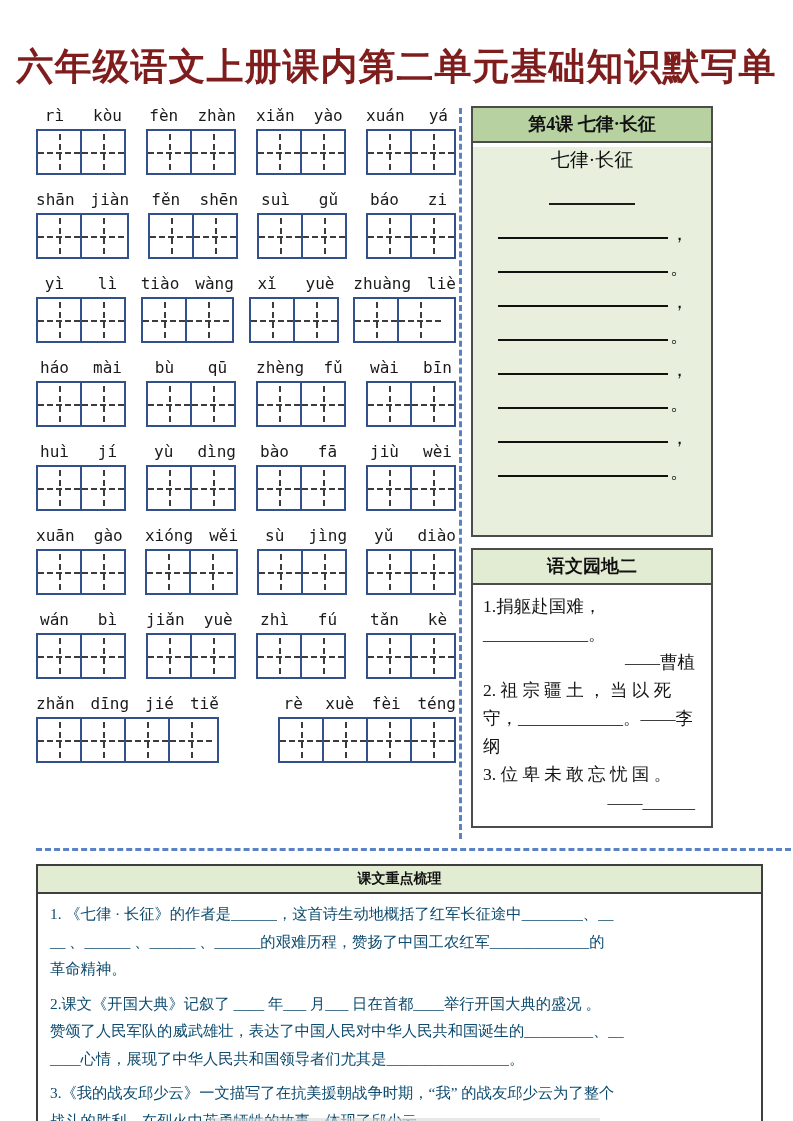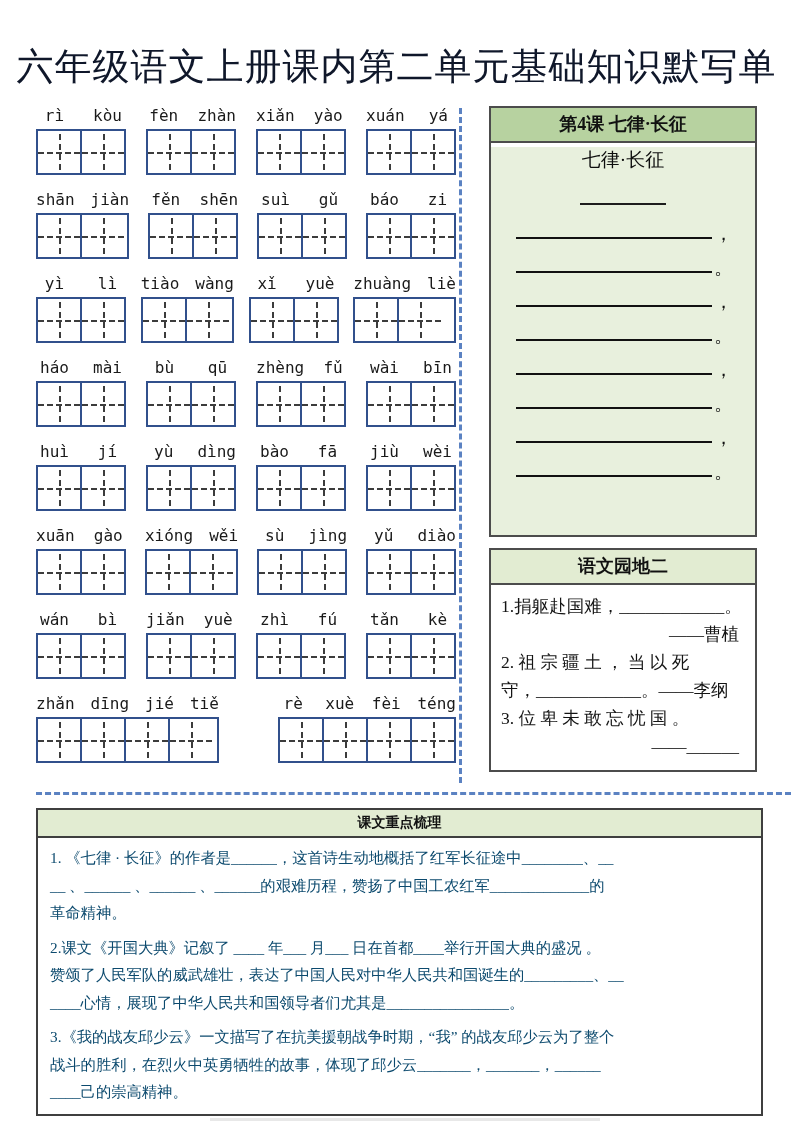--- a/index.html
+++ b/index.html
@@ -8,40 +8,40 @@
     width:793px;height:1121px;
     background:#ffffff;
     font-family:"Liberation Serif","DejaVu Serif",serif;
     color:#111;
     overflow:hidden;
   }
   
   .main-title{
     text-align:center;
     font-size:37px;
-    font-weight:normal;
+    font-weight:bold;
     letter-spacing:1px;
     padding-top:42px;
     margin:0 0 14px 0;
-    color:#0f172a;
+    color:#7f1d1d;
   }
   
   .main-area{
     display:flex;
     align-items:flex-start;
     padding-left:36px;
   }
   .left-col{width:420px;}
   .v-divider{
     width:0;
     border-left:3px dashed var(--divider-blue);
     align-self:stretch;
     margin:2px 5px 0 3px;
   }
-  .right-col{width:268px;margin-left:22px;}
+  .right-col{width:242px;margin-left:4px;}
 
   
   .py-row{
     display:flex;
     justify-content:space-between;
     margin-bottom:15px;
   }
   .word-block{display:flex;flex-direction:column;}
   .py-label{
     display:flex;

